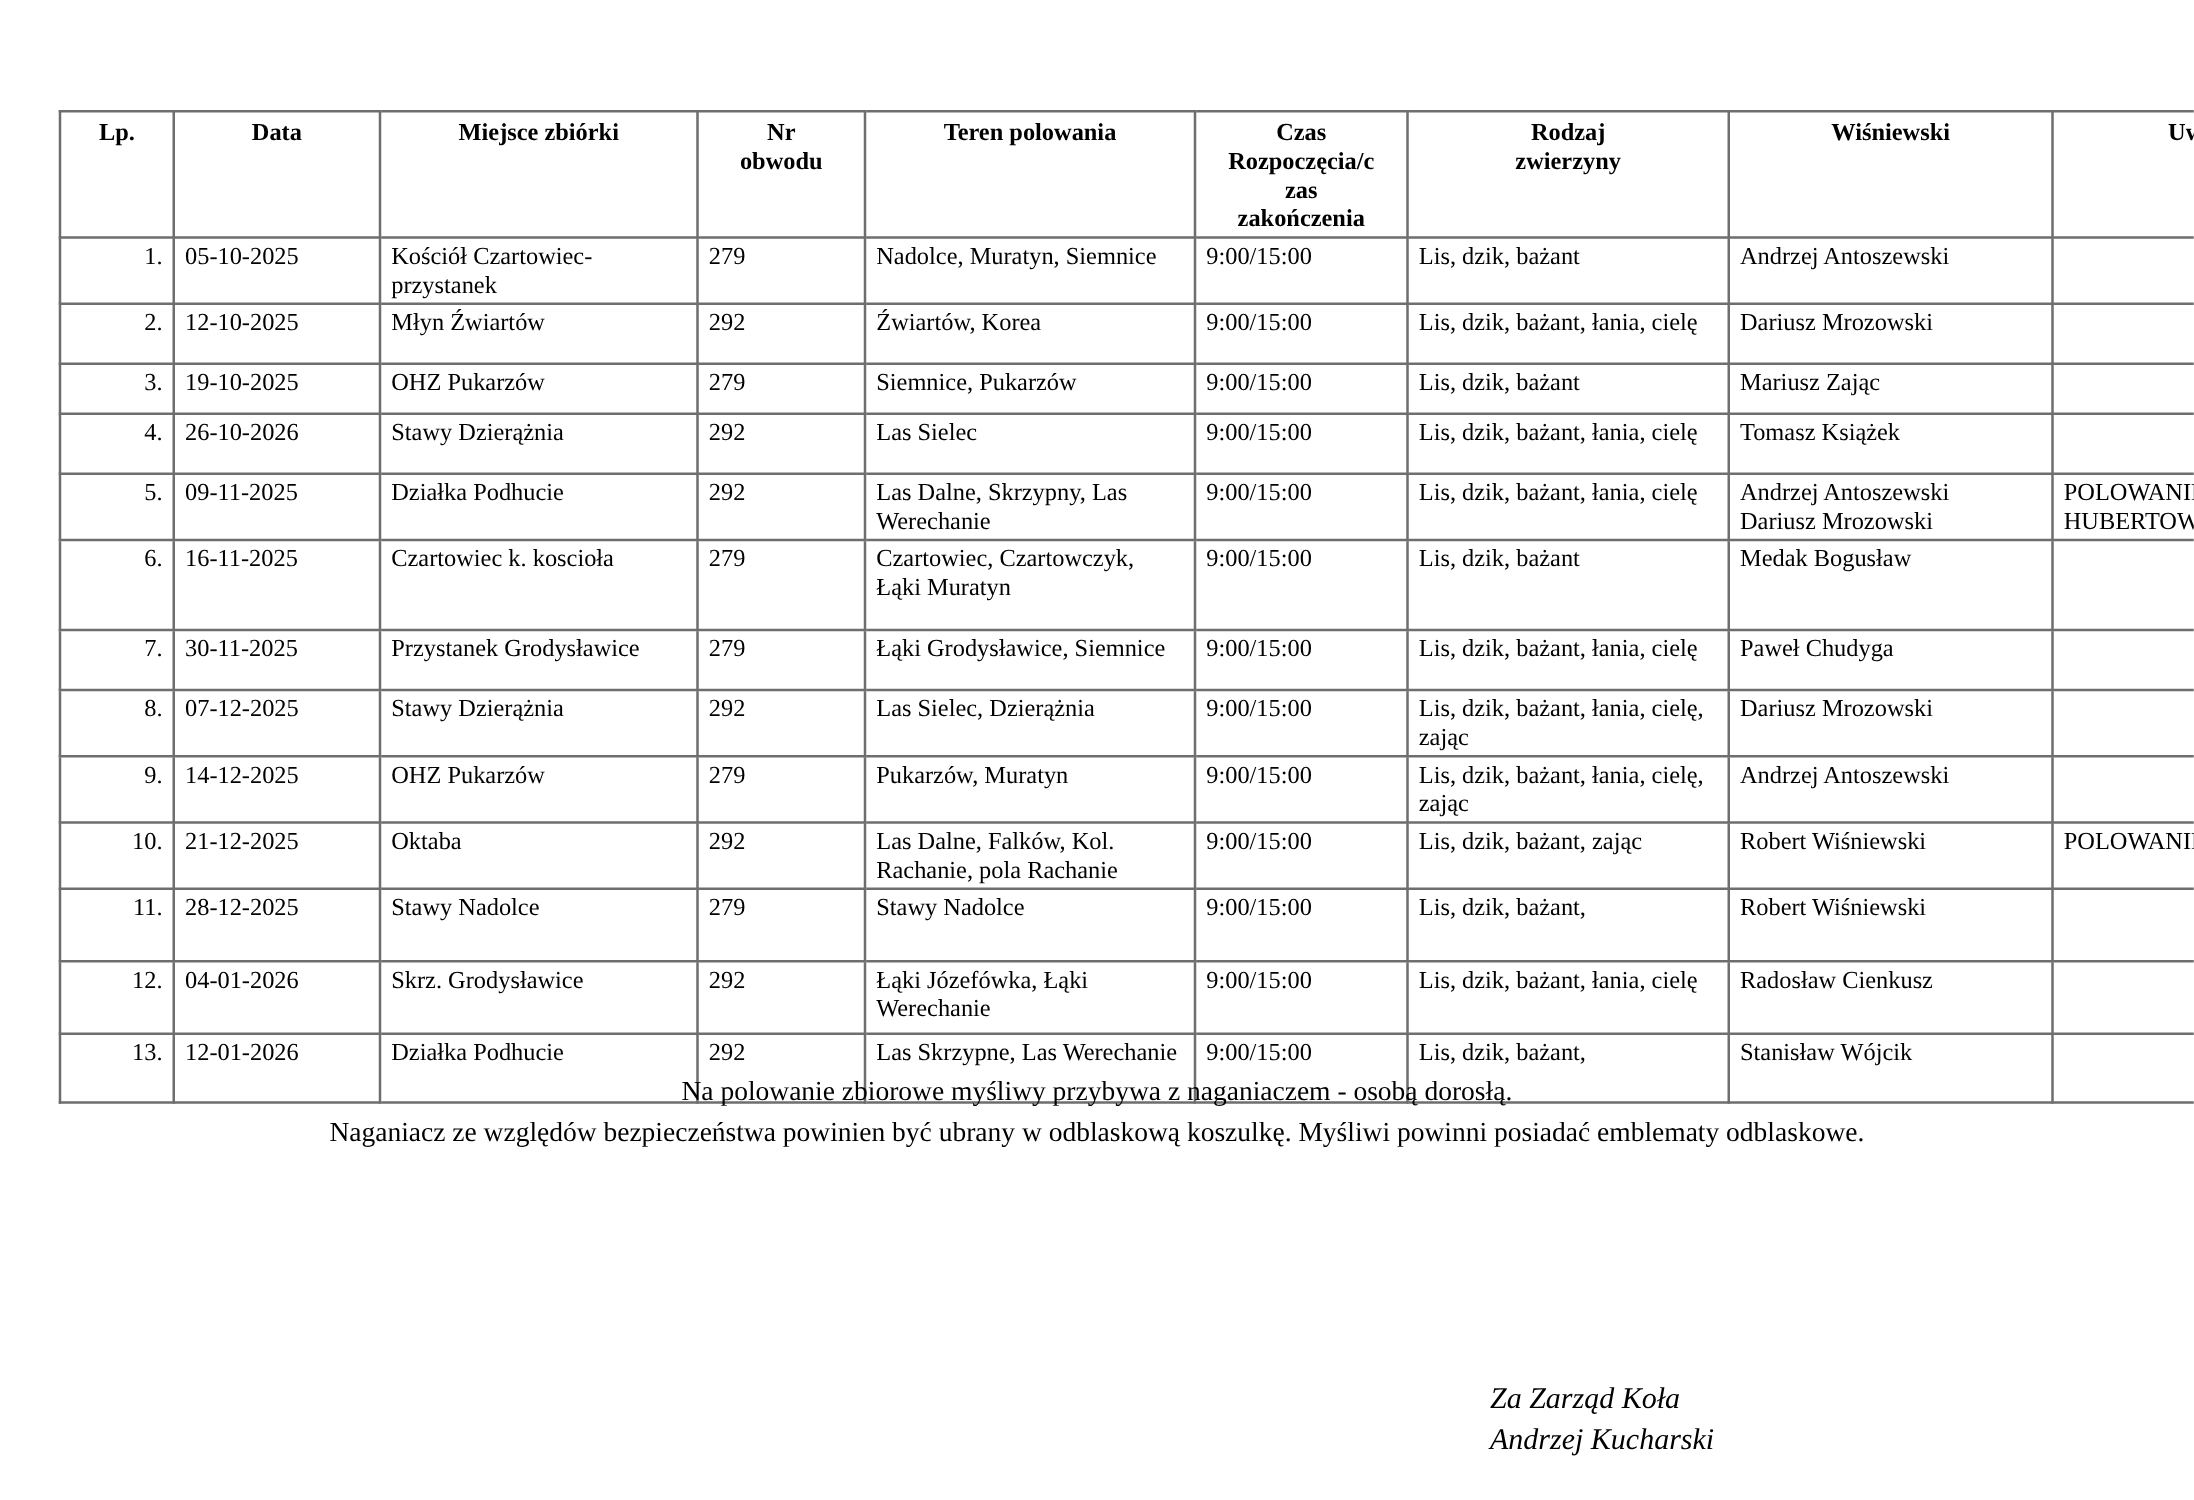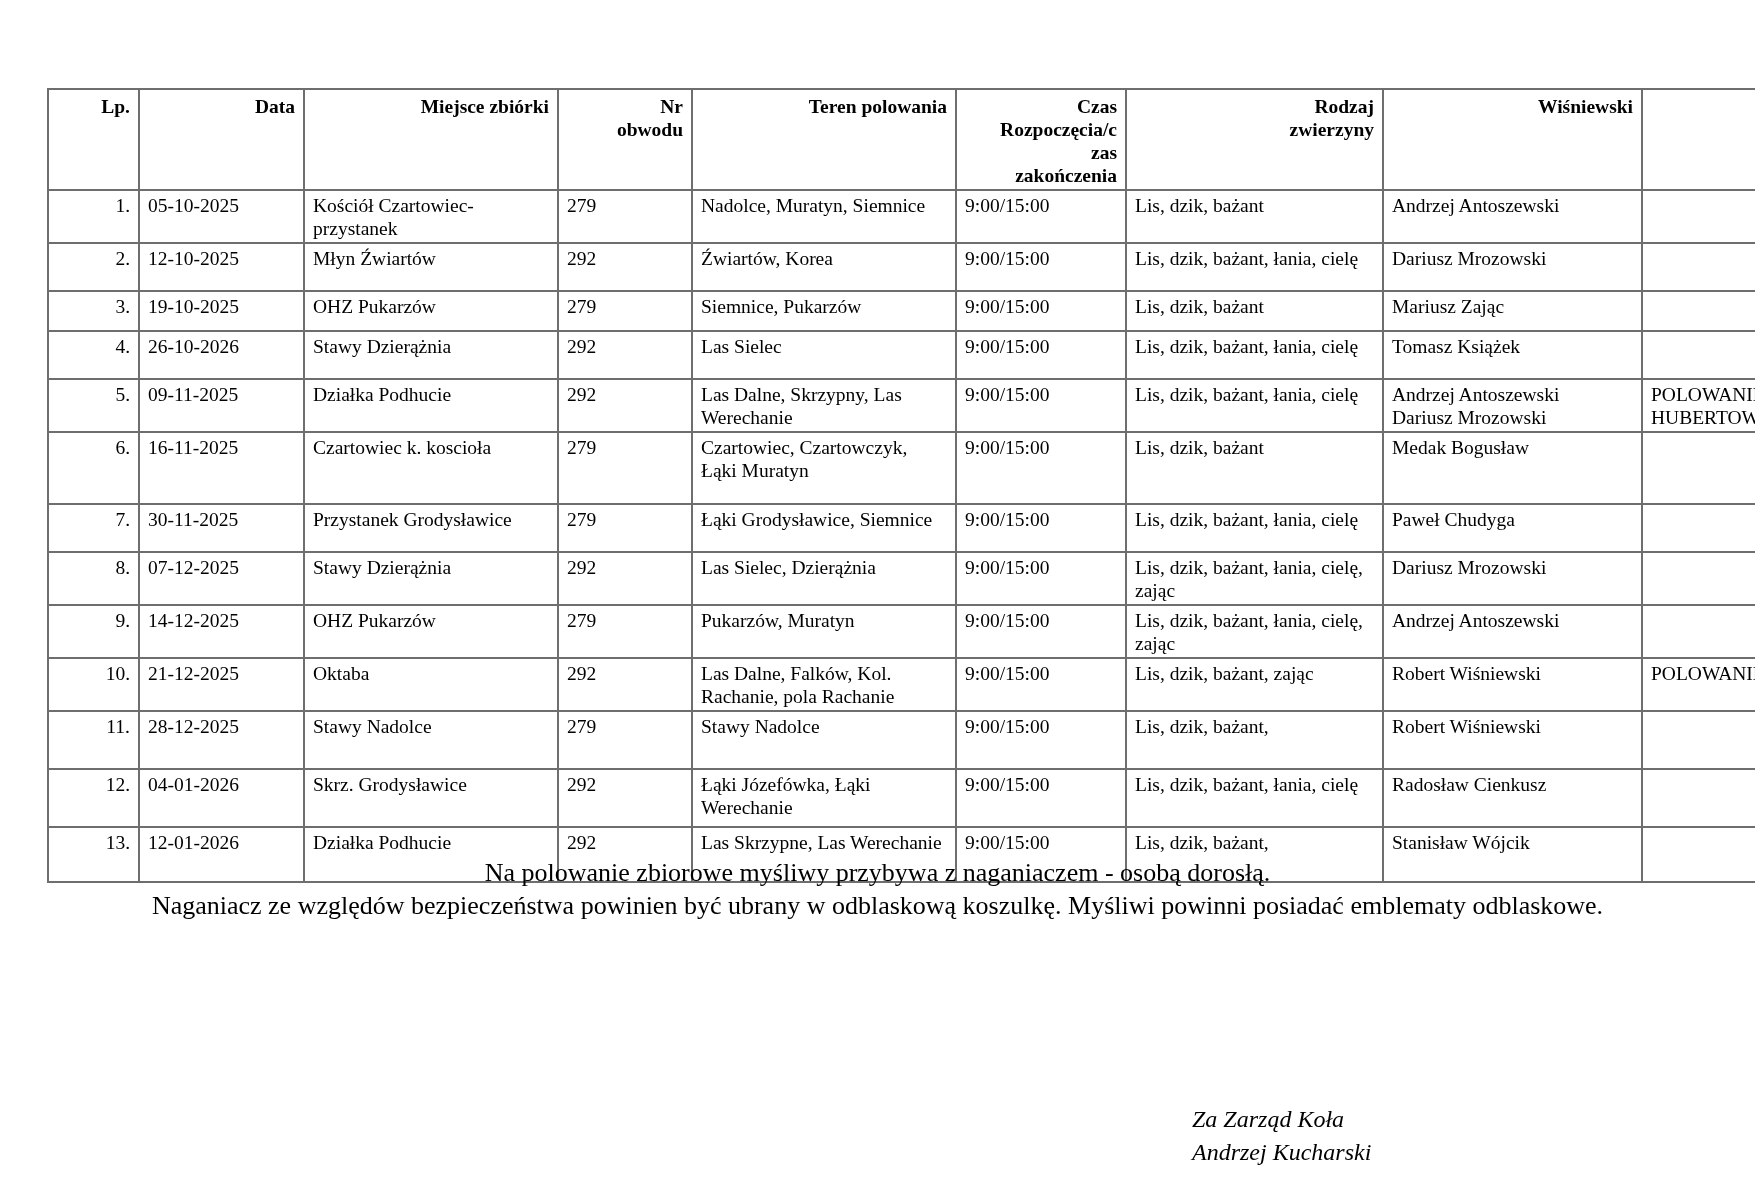--- a/index.html
+++ b/index.html
@@ -34,21 +34,21 @@
   }
   table.plan th, table.plan td {
     border: 2px solid #6e6e6e;
     vertical-align: top;
     padding: 3px 8px 2px 8px;
     overflow: hidden;
   }
   table.plan thead tr { height: 100px; }
   table.plan th {
     font-weight: bold;
-    text-align: right;
+    text-align: center;
     white-space: pre-line;
     padding-top: 5px;
   }
   table.plan td { white-space: pre-line; }
 
   .col-lp         { width: 73px;  }
   .col-data       { width: 147px; }
   .col-miejsce    { width: 236px; }
   .col-nr         { width: 116px; }
   .col-teren      { width: 246px; }
@@ -64,21 +64,21 @@
   tbody tr:nth-child(6)  { height: 72px; }
   tbody tr:nth-child(11) { height: 58px; }
   tbody tr:nth-child(12) { height: 58px; }
   tbody tr:nth-child(13) { height: 55px; }
 
   .notes {
     position: absolute;
     top: 856px; left: 0;
     width: 1755px;
     text-align: center;
-    font-size: 26px;
+    font-size: 22px;
     line-height: 33px;
   }
   .notes .emph {
     font-weight: bold;
     text-decoration: underline;
   }
 
   .signature {
     position: absolute;
     top: 1103px; left: 1192px;

